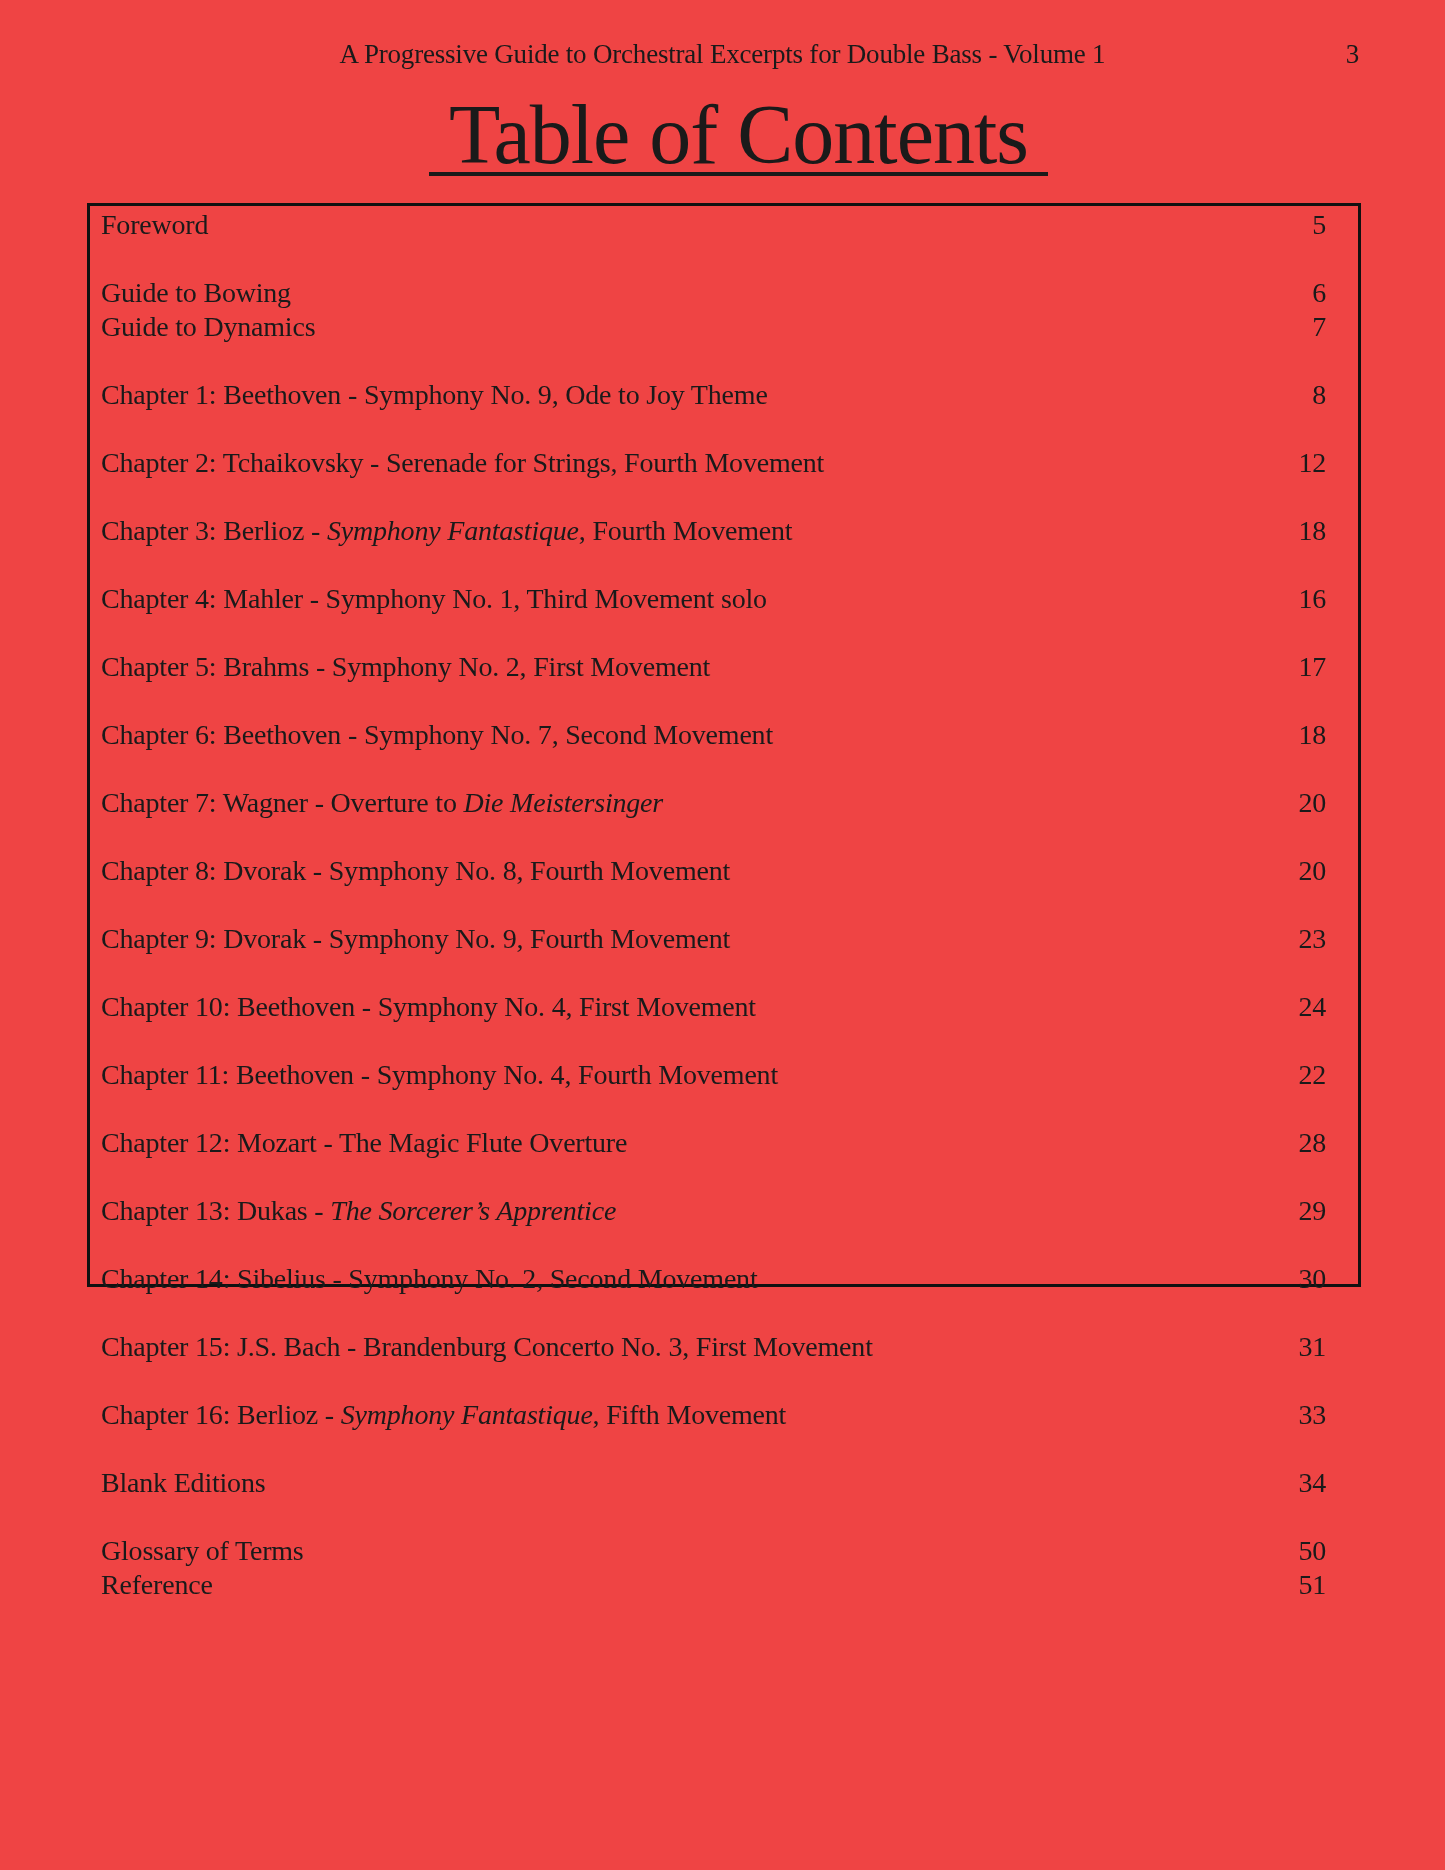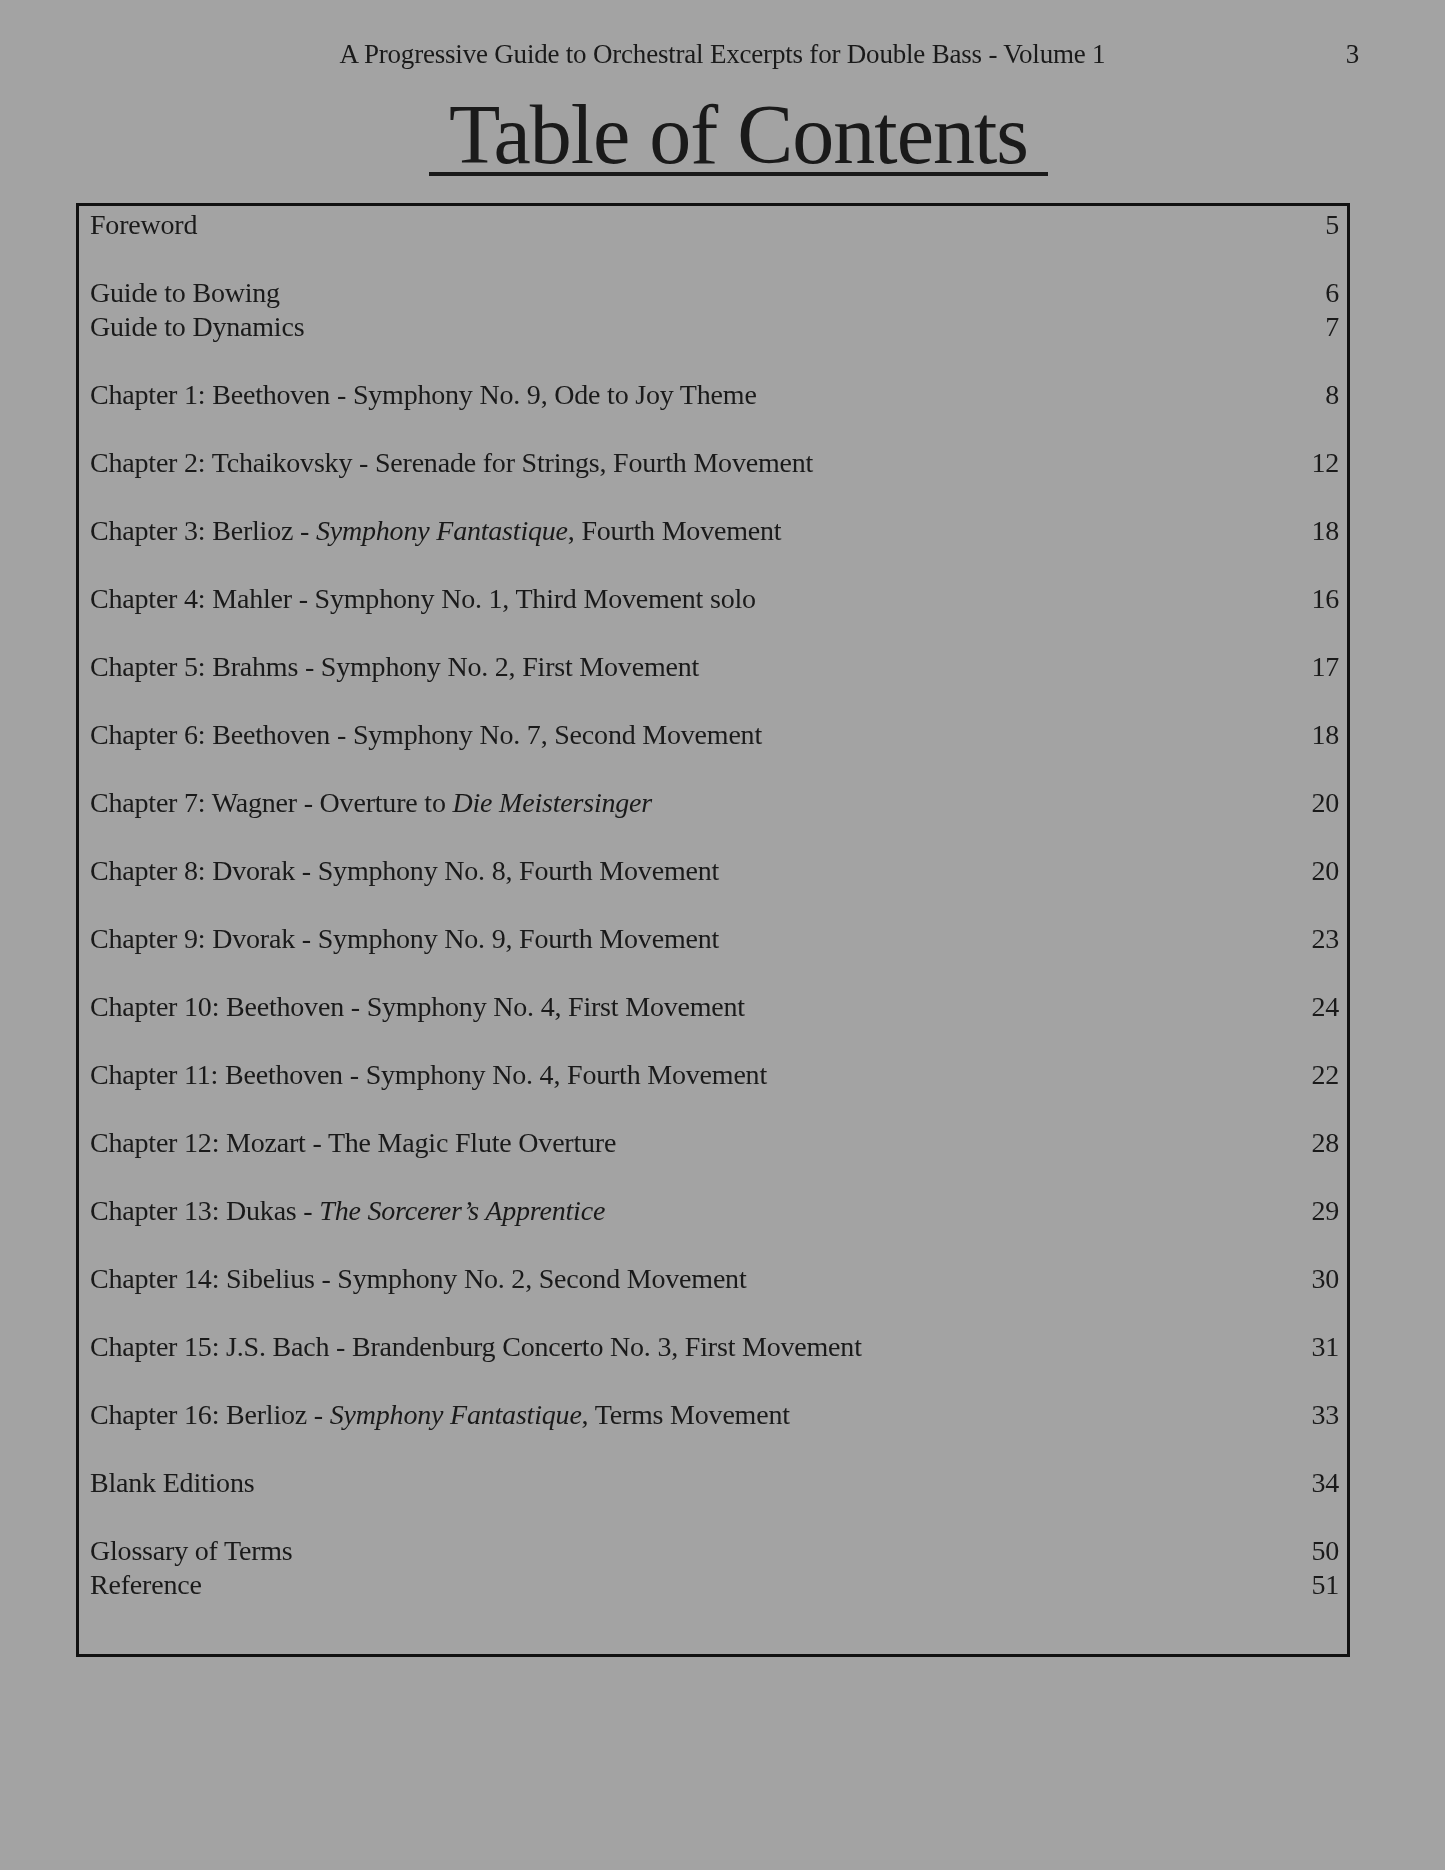--- a/index.html
+++ b/index.html
@@ -4,21 +4,21 @@
 <style>
   html, body {
     margin: 0;
     padding: 0;
     background: #ffffff;
   }
   .page {
     position: relative;
     width: 1445px;
     height: 1870px;
-    background: #a3a3a3;
+    background: #ef4444;
     color: #1a1a1a;
     font-family: "Liberation Serif", "DejaVu Serif", serif;
     overflow: hidden;
   }
 
   
   .running-header {
     position: absolute;
     top: 38px;
     left: 0;
@@ -51,27 +51,27 @@
     font-weight: 400;
     letter-spacing: -1px;
     padding: 0 20px;
     border-bottom: 4px solid #1a1a1a;
     margin: 0;
   }
 
   
   .toc-box {
     position: absolute;
-    left: 76px;
+    left: 87px;
     top: 203px;
     width: 1274px;
-    height: 1454px;
+    height: 1084px;
     border: 3px solid #111111;
     box-sizing: border-box;
-    padding: 2px 8px 0 11px;
+    padding: 2px 32px 0 11px;
   }
   .toc-group {
     margin-bottom: 34px;
   }
   .toc-group:last-child {
     margin-bottom: 0;
   }
   .toc-row {
     display: flex;
     align-items: baseline;
@@ -222,21 +222,21 @@
         </div>
       </div>
       <div class="toc-group">
         <div class="toc-row">
           <span class="row-title"><span>Chapter 15: J.S. Bach - Brandenburg Concerto No. 3, First Movement</span></span>
           <span class="row-page">31</span>
         </div>
       </div>
       <div class="toc-group">
         <div class="toc-row">
-          <span class="row-title"><span>Chapter 16: Berlioz - </span><em>Symphony Fantastique</em><span>, Terms Movement</span></span>
+          <span class="row-title"><span>Chapter 16: Berlioz - </span><em>Symphony Fantastique</em><span>, Fifth Movement</span></span>
           <span class="row-page">33</span>
         </div>
       </div>
       <div class="toc-group">
         <div class="toc-row">
           <span class="row-title"><span>Blank Editions</span></span>
           <span class="row-page">34</span>
         </div>
       </div>
       <div class="toc-group">

